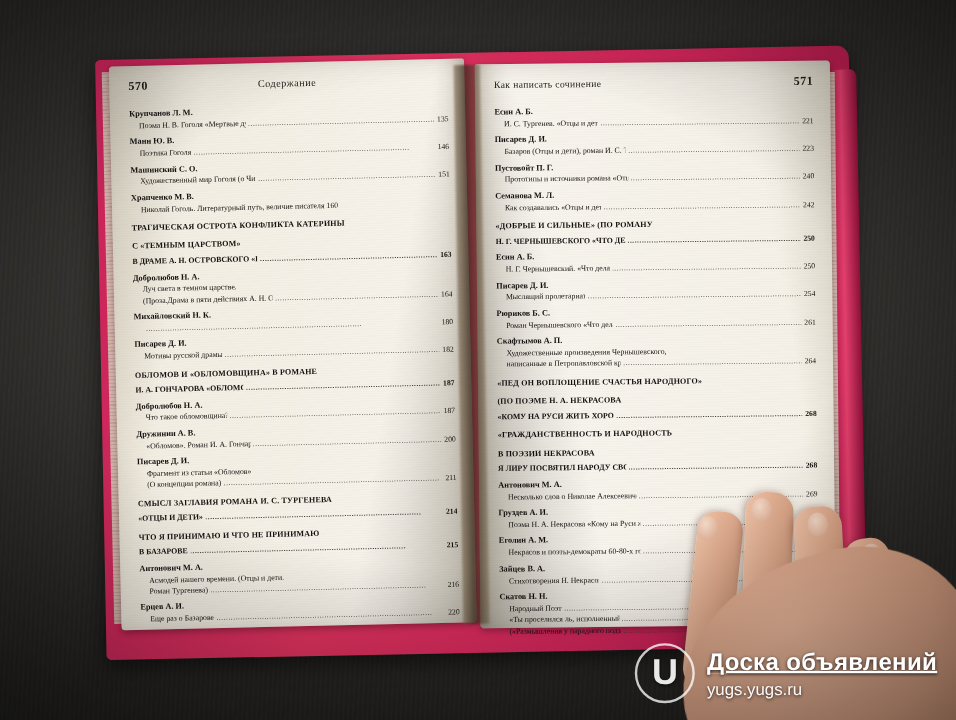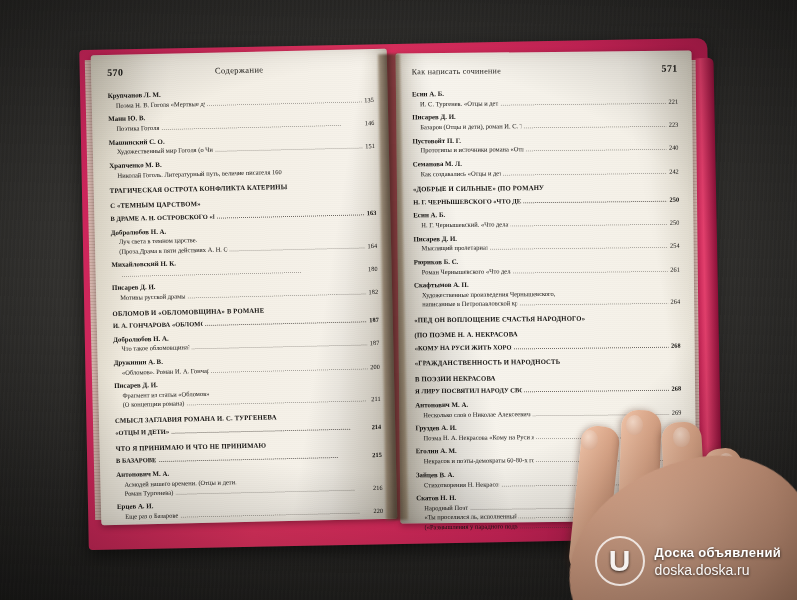--- a/index.html
+++ b/index.html
@@ -260,21 +260,21 @@
     border-radius: 50%;
     border: 2px solid rgba(255,255,255,.85);
     display: flex;
     align-items: center;
     justify-content: center;
     font-size: 30px;
     font-weight: bold;
     line-height: 1;
     opacity: .9;
   }
-  .wm-text .wm-title { font-size: 13px; font-weight: bold; letter-spacing: .3px; }
+  .wm-text .wm-title { font-size: 20px; font-weight: bold; letter-spacing: .3px; text-decoration: underline; }
   .wm-text .wm-url { font-size: 14px; opacity: .95; margin-top: 2px; }
 </style>
 </head>
 <body>
 
 <div id="scene">
   <div class="desk"></div>
   <div class="desk-grain"></div>
 
   <div class="book">
@@ -549,16 +549,16 @@
     <div class="nail n4"></div>
     <div class="palm"></div>
   </div>
 
   <div class="vignette"></div>
 
   <div class="watermark">
     <div class="wm-logo">U</div>
     <div class="wm-text">
       <div class="wm-title">Доска объявлений</div>
-      <div class="wm-url">doska.doska.ru</div>
+      <div class="wm-url">yugs.yugs.ru</div>
     </div>
   </div>
 </div>
 
 </body></html>

